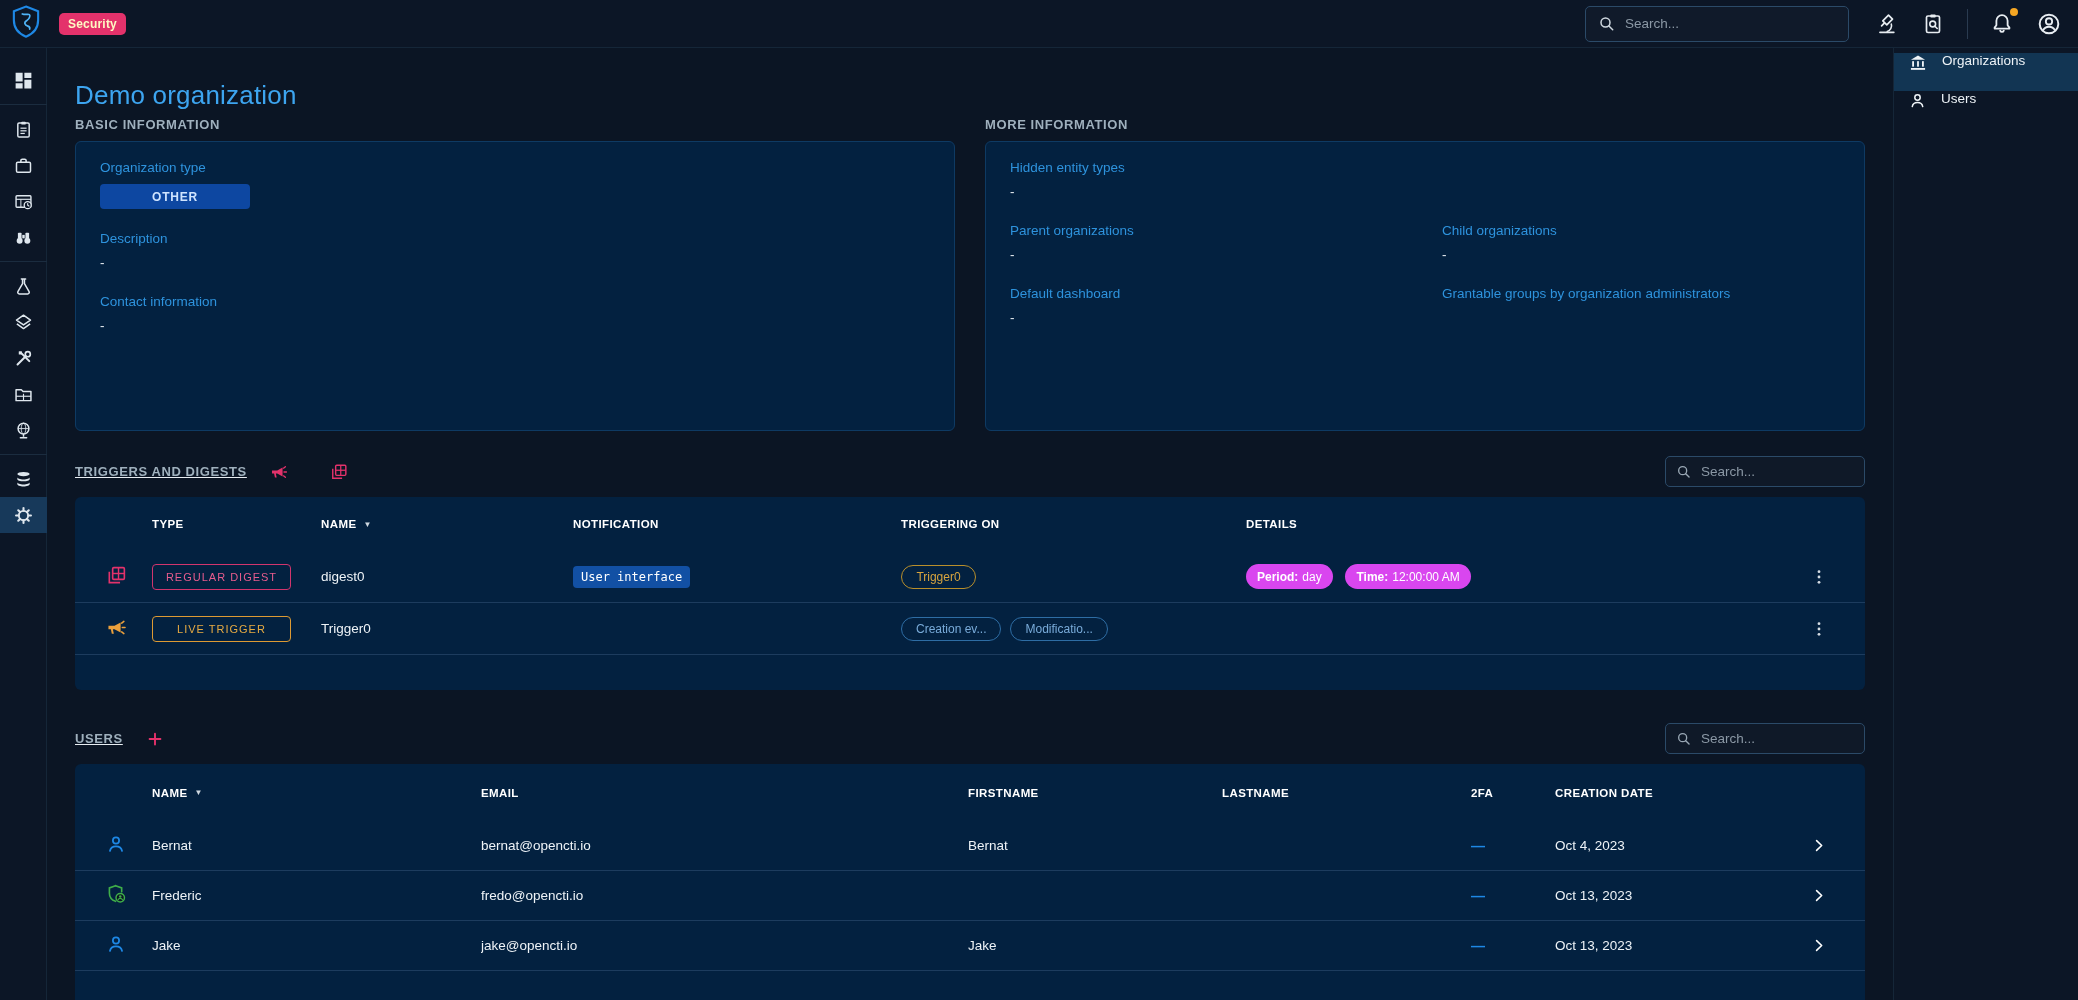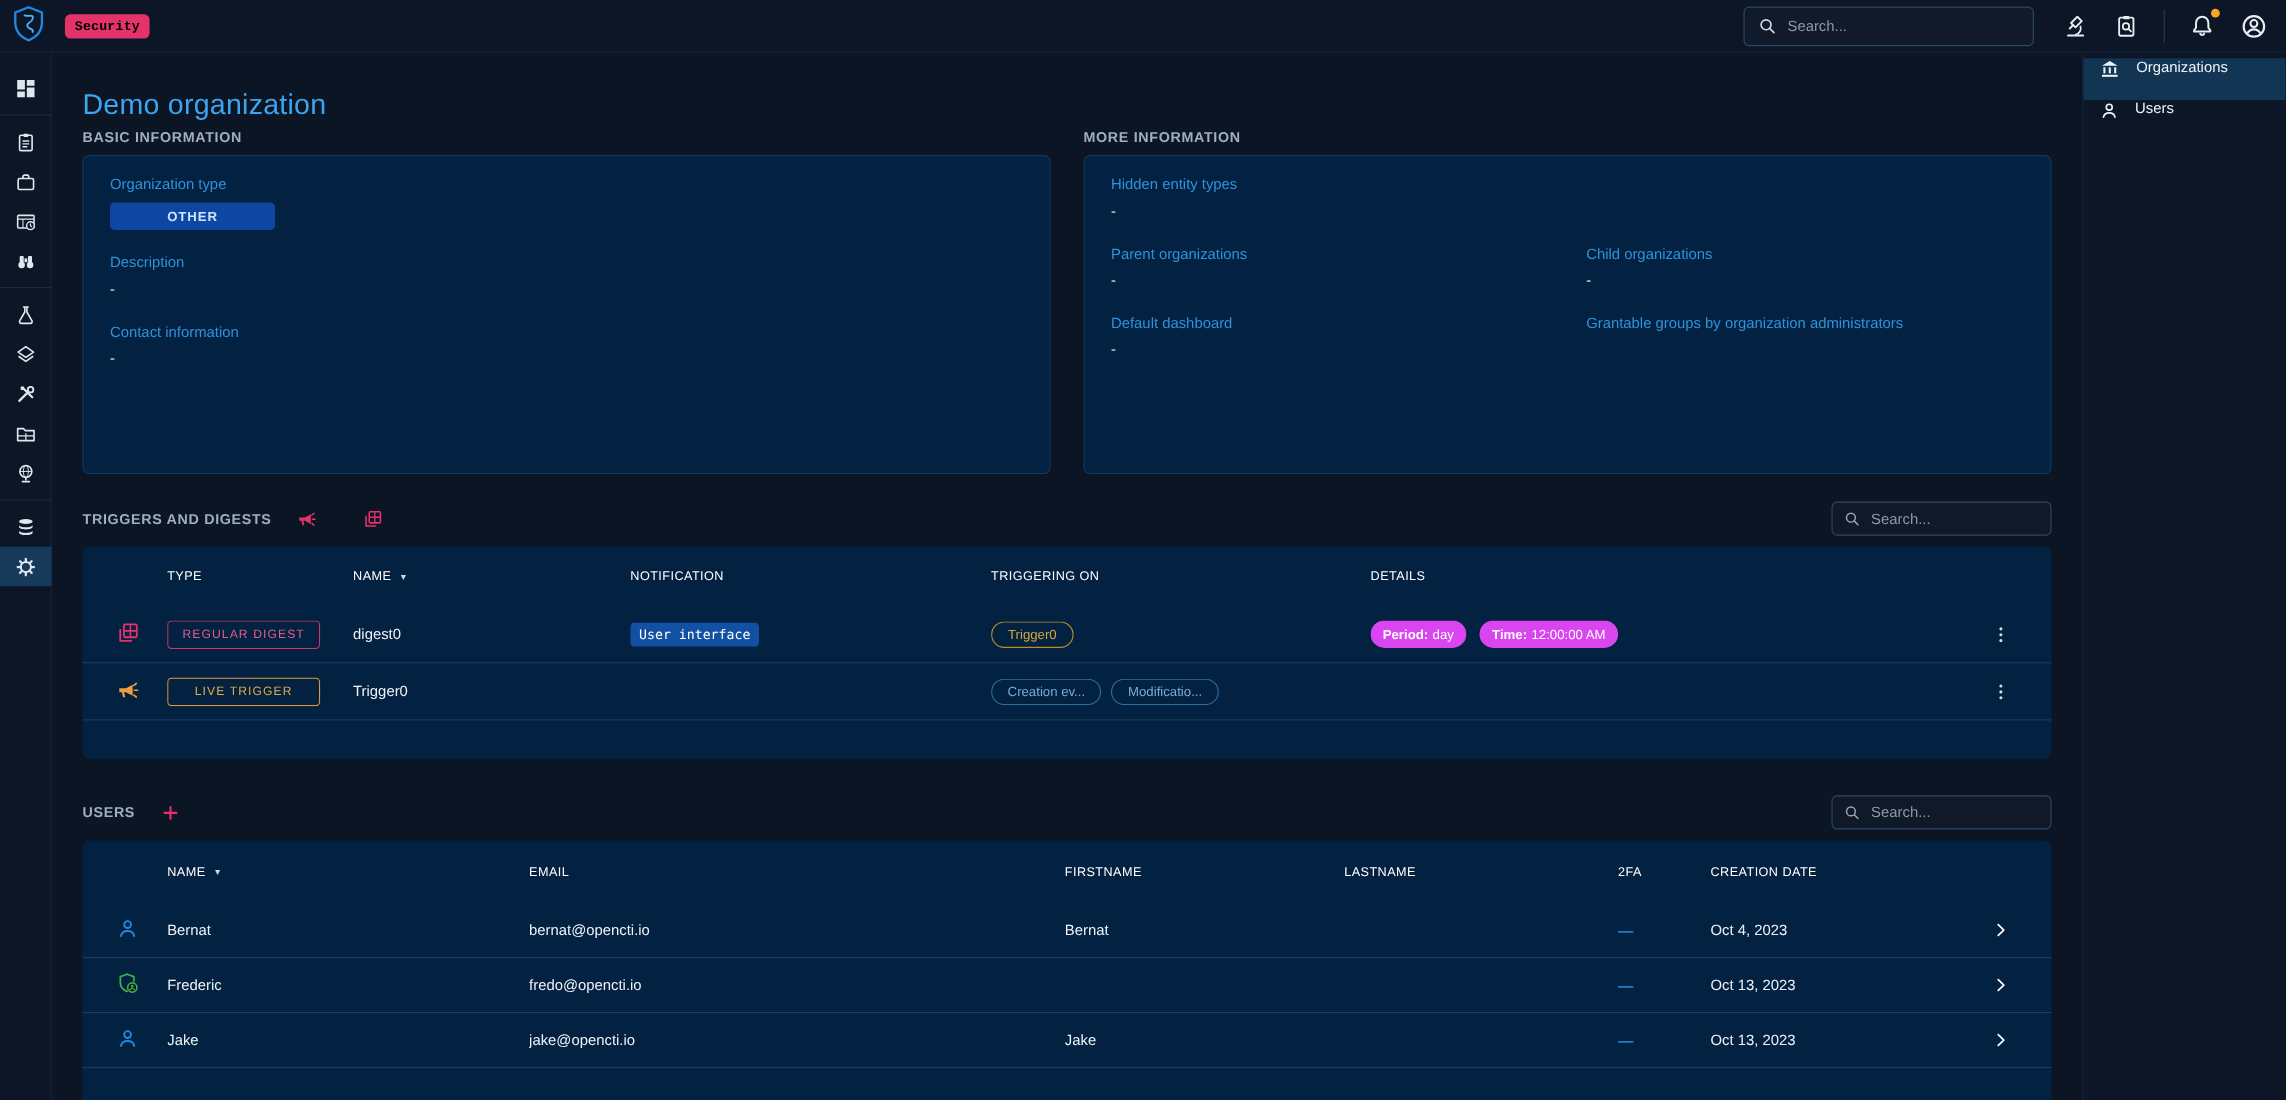--- a/index.html
+++ b/index.html
@@ -3,21 +3,21 @@
 <meta charset="utf-8">
 <style>
   * { box-sizing: border-box; margin: 0; padding: 0; }
   html,body { background:#06101c; }
   body { font-family:"Liberation Sans", sans-serif; }
   .app { position:relative; width:2078px; height:1000px; background:#0b1524; overflow:hidden; color:#e8edf2; }
 
   
   .topbar { position:absolute; left:0; top:0; width:2078px; height:48px; background:#0c1626; border-bottom:1px solid #152638; display:flex; align-items:center; z-index:5; }
   .logo { width:34px; height:38px; margin-left:9px; cursor:pointer; }
-  .sec-badge { margin-left:16px; background:#e4326b; color:#000000; font-size:12px; font-weight:bold; padding:4px 9px; border-radius:5px; letter-spacing:.2px;font-family:Liberation Mono, monospace; }
+  .sec-badge { margin-left:16px; background:#e4326b; color:#fef9c3; font-size:12px; font-weight:bold; padding:4px 9px; border-radius:5px; letter-spacing:.2px; }
   .top-right { margin-left:auto; display:flex; align-items:center; height:100%; padding-right:12px; }
   .search-box { display:flex; align-items:center; gap:9px; border:1px solid #2b4a68; border-radius:5px; background:rgba(255,255,255,0.02);margin-left:32px; }
   .search-box svg { flex:none; }
   .search-box input { background:transparent; border:none; outline:none; color:#dfe7ee; font-size:13.5px; font-family:"Liberation Sans",sans-serif; width:100%; }
   .search-box input::placeholder { color:#8b98a5; opacity:1; }
   .topbar .search-box { width:264px; height:36px; padding:0 12px; margin-right:22px; }
   .icon-btn { background:none; border:none; cursor:pointer; padding:4px; display:flex; align-items:center; justify-content:center; color:#e8edf2; position:relative; }
   .icon-btn + .icon-btn { margin-left:14px; }
   .topbar-divider { width:1px; height:30px; background:#2a3b50; margin:0 18px; }
   .bell-dot { position:absolute; top:0; right:0; width:8px; height:8px; border-radius:50%; background:#f5a623; }
@@ -46,32 +46,32 @@
   .field-label { color:#2e93dd; font-size:13.5px; }
   .field-value { color:#e9eef3; font-size:13.5px; margin-top:9px; }
   .org-chip { display:flex; align-items:center; justify-content:center; width:150px; height:25px; margin-top:9px; background:#0d47a1; color:#cfe4ff; font-size:12px; font-weight:bold; letter-spacing:.8px; border-radius:4px; }
   .two-col { display:grid; grid-template-columns:1fr 1fr; column-gap:34px; align-content:start; }
   .field.ghost { visibility:hidden; }
   .group-list { margin-top:10px; }
   .group-row { display:flex; align-items:center; gap:18px; height:37px; padding:0 14px 0 25px; border-bottom:1px solid #1d3a57; cursor:pointer; }
   .group-row .gname { font-size:13px; color:#eef3f7; flex:1; }
 
   .list-head { display:flex; justify-content:space-between; align-items:center; margin-top:25px; }
-  .list-head .lh-left { display:flex; align-items:center; gap:18px; }
+  .list-head .lh-left { display:flex; align-items:center; gap:18px;text-decoration:underline; }
   .list-head .search-box { width:200px; height:31px; padding:0 10px; }
 
   .table-card { margin-top:10px; border:none; }
   .triggers-card { height:193px; }
   .users-card { height:245px; }
 
   .tgrid { display:grid; align-items:center; padding-left:30px; padding-right:20px; }
   .triggers-grid { grid-template-columns:47px 169px 252px 328px 345px 1fr 40px; }
   .users-grid { grid-template-columns:47px 329px 487px 254px 249px 84px 1fr 40px; }
   .thead { height:54px; }
-  .thead .th { font-size:11.5px; font-weight:normal; color:#fff; letter-spacing:.4px; display:flex; align-items:center; }
+  .thead .th { font-size:11.5px; font-weight:bold; color:#fff; letter-spacing:.4px; display:flex; align-items:center; }
   .sort-arrow { font-size:8px; color:#cfd8e0; margin-left:7px; }
   .trow { height:52px; border-bottom:1px solid #1d3c5e; cursor:pointer; }
   .urow { height:50px; border-bottom:1px solid #1d3c5e; cursor:pointer; }
   .cell { font-size:13.5px; color:#eef3f7; white-space:nowrap; overflow:hidden; }
 
   .type-chip { display:inline-flex; align-items:center; justify-content:center; width:139px; height:26px; border-radius:4px; font-size:11px; letter-spacing:1px; }
   .type-chip.pink { border:1px solid #d1356d; color:#e85c8d; }
   .type-chip.orange { border:1px solid #dd9a33; color:#e8ab42; }
   .notif-chip { display:inline-block; background:#1250a4; color:#fff; font-family:"DejaVu Sans Mono",monospace; font-size:12px; padding:4px 8px; border-radius:4px; }
   .pill { display:inline-flex; align-items:center; justify-content:center; height:24px; padding:0 14px; border-radius:13px; font-size:12px; margin-right:9px; }

